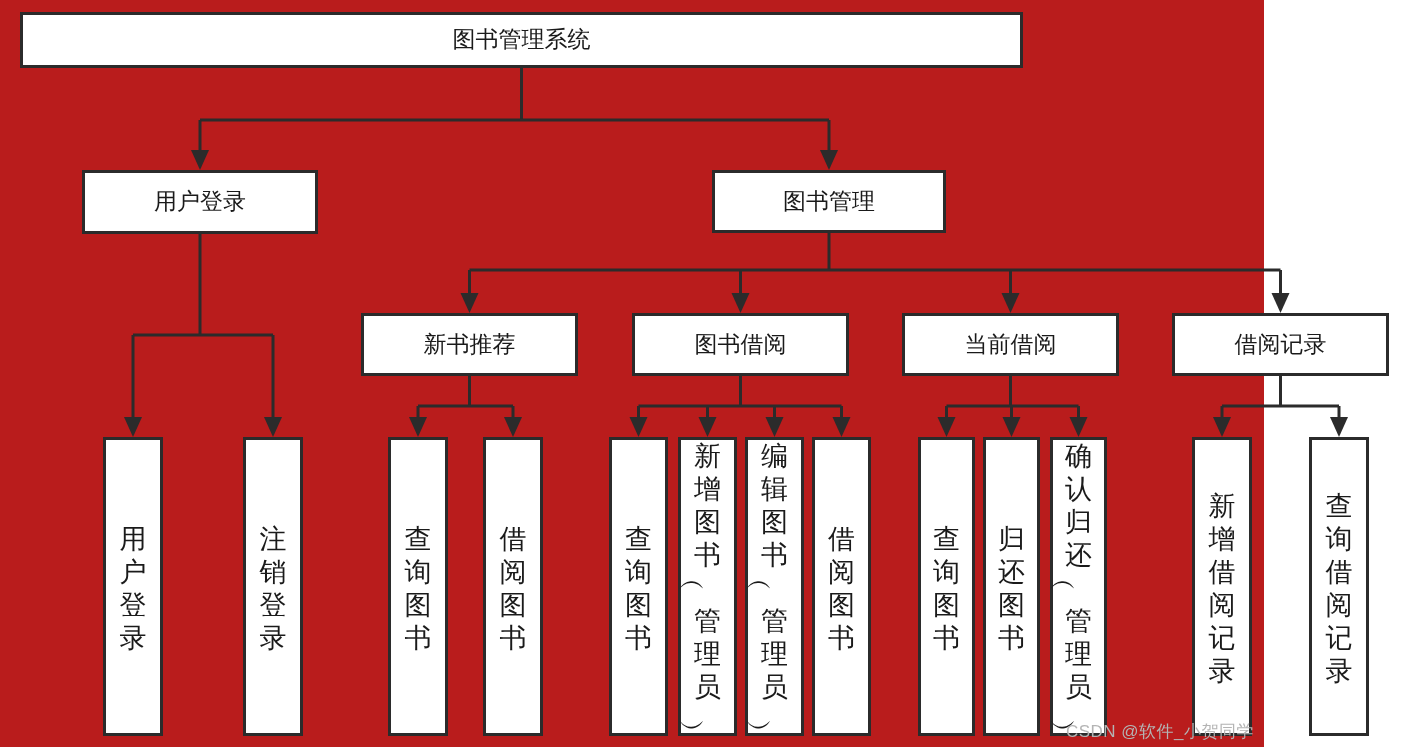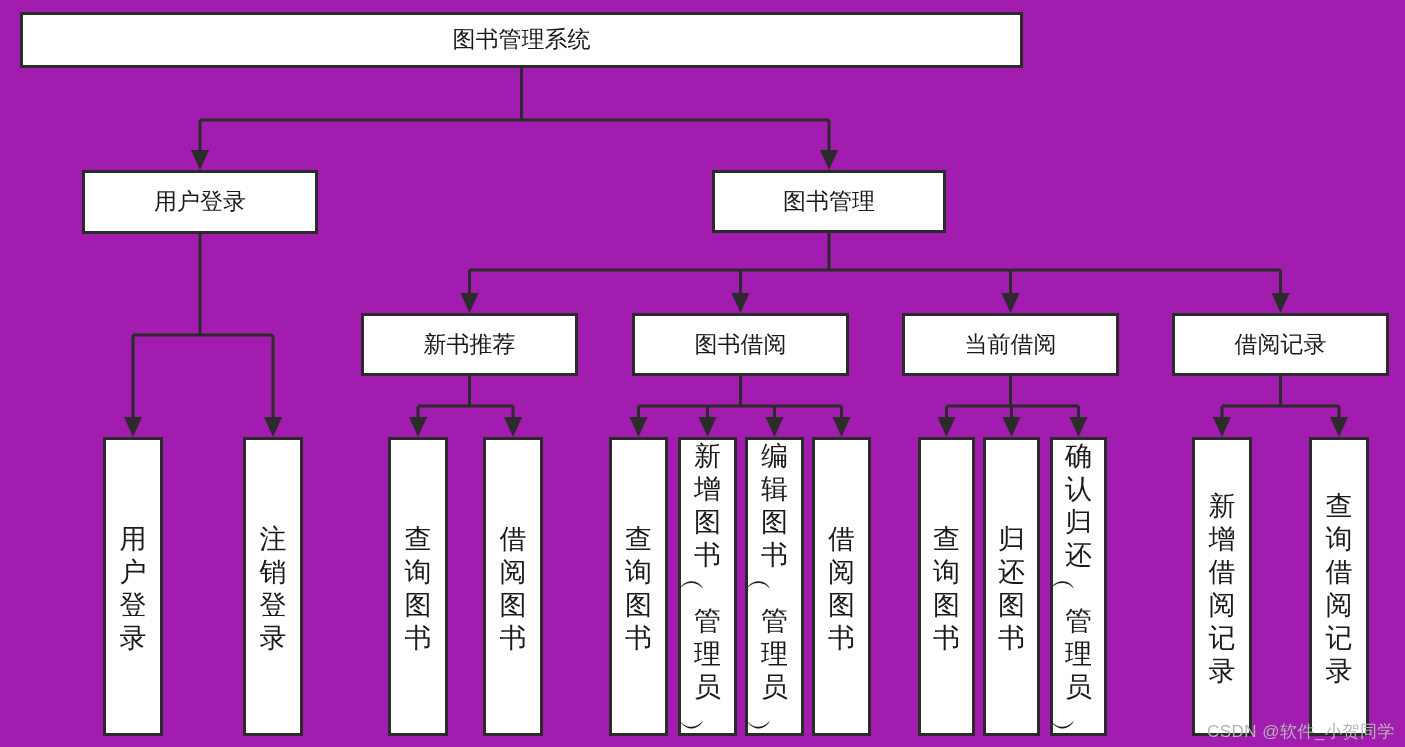--- a/index.html
+++ b/index.html
@@ -9,23 +9,23 @@
   }
   body {
     width: 1405px;
     height: 747px;
     font-family: "Liberation Sans", "DejaVu Sans", sans-serif;
     overflow: hidden;
     position: relative;
   }
   #diagram-root {
     position: relative;
-    width: 1405px;
+    width: 1264px;
     height: 747px;
-    background: #a21caf;
+    background: #b91c1c;
   }
   svg#diagram-canvas {
     position: absolute;
     left: 0;
     top: 0;
     width: 1405px;
     height: 747px;
     display: block;
   }
   .node-box {

